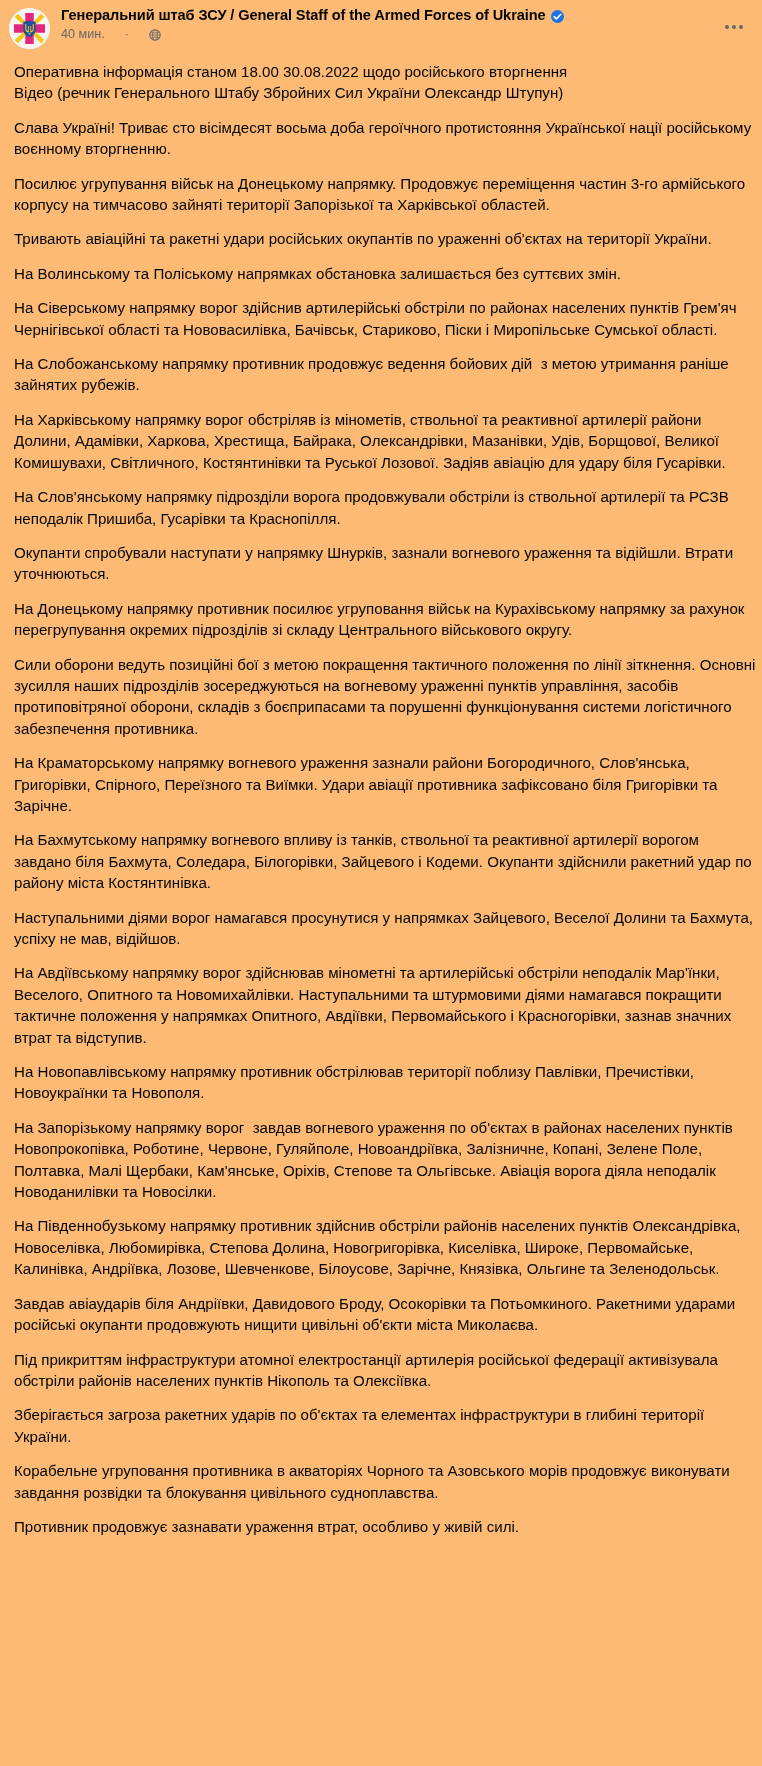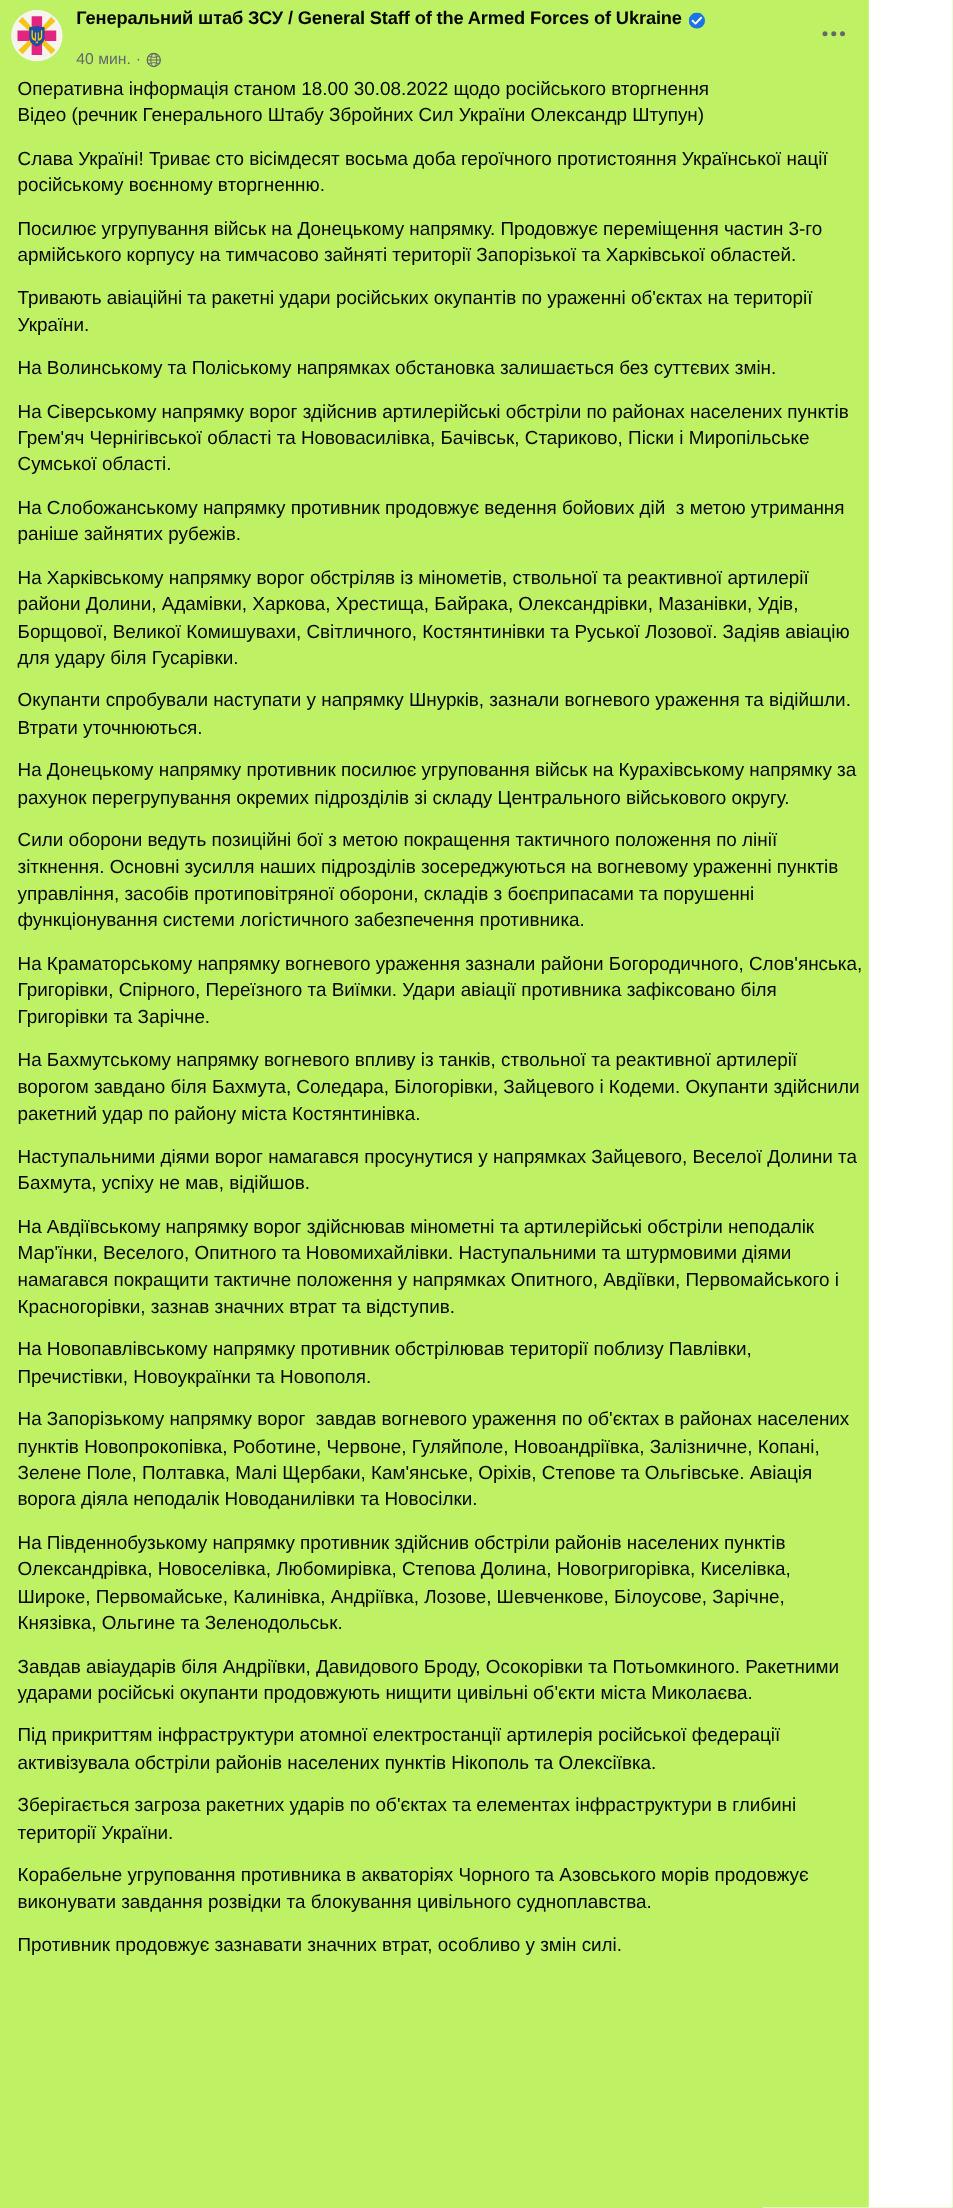--- a/index.html
+++ b/index.html
@@ -3,23 +3,23 @@
 <meta charset="utf-8">
 <style>
   * { box-sizing: border-box; margin: 0; padding: 0; }
   html, body {
     width: 762px;
     background: #ffffff;
     font-family: "Liberation Sans", sans-serif;
     -webkit-font-smoothing: antialiased;
   }
   .post {
-    width: 695px;
+    width: 762px;
     min-height: 1766px;
-    background: #bef264;
+    background: #fdba74;
     padding: 0;
     position: relative;
   }
 
   
   .post-header {
     display: flex;
     align-items: flex-start;
     padding: 7px 12px 0 9px;
     height: 56px;
@@ -61,23 +61,24 @@
     flex: 0 0 13px;
     display: inline-block;
     position: relative;
     top: 1px;
   }
   .verified svg { display: block; width: 13px; height: 13px; }
 
   .meta-row {
     display: flex;
     align-items: center;
-    margin-top: 16px;
+    margin-top: 3px;
     color: #65676b;
     font-size: 12.6px;
+    gap: 16px;
   }
   .meta-time { color: #65676b; }
   .meta-dot { margin: 0 4px; color: #65676b; }
   .globe-icon {
     width: 12px; height: 12px; display: inline-block;
     position: relative; top: 1px;
   }
   .globe-icon svg { display:block; width:12px; height:12px; }
 
   .menu-btn {
@@ -174,30 +175,31 @@
   <div class="post-body">
     <p class="para">Оперативна інформація станом 18.00 30.08.2022 щодо російського вторгнення
 Відео (речник Генерального Штабу Збройних Сил України Олександр Штупун)</p>
     <p class="para">Слава Україні! Триває сто вісімдесят восьма доба героїчного протистояння Української нації російському воєнному вторгненню.</p>
     <p class="para">Посилює угрупування військ на Донецькому напрямку. Продовжує переміщення частин 3-го армійського корпусу на тимчасово зайняті території Запорізької та Харківської областей.</p>
     <p class="para">Тривають авіаційні та ракетні удари російських окупантів по ураженні об'єктах на території України.</p>
     <p class="para">На Волинському та Поліському напрямках обстановка залишається без суттєвих змін.</p>
     <p class="para">На Сіверському напрямку ворог здійснив артилерійські обстріли по районах населених пунктів Грем'яч Чернігівської області та Нововасилівка, Бачівськ, Стариково, Піски і Миропільське Сумської області.</p>
     <p class="para">На Слобожанському напрямку противник продовжує ведення бойових дій  з метою утримання раніше зайнятих рубежів.</p>
     <p class="para">На Харківському напрямку ворог обстріляв із мінометів, ствольної та реактивної артилерії райони Долини, Адамівки, Харкова, Хрестища, Байрака, Олександрівки, Мазанівки, Удів, Борщової, Великої Комишувахи, Світличного, Костянтинівки та Руської Лозової. Задіяв авіацію для удару біля Гусарівки.</p>
+    <p class="para">На Слов'янському напрямку підрозділи ворога продовжували обстріли із ствольної артилерії та РСЗВ неподалік Пришиба, Гусарівки та Краснопілля.</p>
     <p class="para">Окупанти спробували наступати у напрямку Шнурків, зазнали вогневого ураження та відійшли. Втрати уточнюються.</p>
     <p class="para">На Донецькому напрямку противник посилює угруповання військ на Курахівському напрямку за рахунок перегрупування окремих підрозділів зі складу Центрального військового округу.</p>
     <p class="para">Сили оборони ведуть позиційні бої з метою покращення тактичного положення по лінії зіткнення. Основні зусилля наших підрозділів зосереджуються на вогневому ураженні пунктів управління, засобів протиповітряної оборони, складів з боєприпасами та порушенні функціонування системи логістичного забезпечення противника.</p>
     <p class="para">На Краматорському напрямку вогневого ураження зазнали райони Богородичного, Слов'янська, Григорівки, Спірного, Переїзного та Виїмки. Удари авіації противника зафіксовано біля Григорівки та Зарічне.</p>
     <p class="para">На Бахмутському напрямку вогневого впливу із танків, ствольної та реактивної артилерії ворогом завдано біля Бахмута, Соледара, Білогорівки, Зайцевого і Кодеми. Окупанти здійснили ракетний удар по району міста Костянтинівка.</p>
     <p class="para">Наступальними діями ворог намагався просунутися у напрямках Зайцевого, Веселої Долини та Бахмута, успіху не мав, відійшов.</p>
     <p class="para">На Авдіївському напрямку ворог здійснював мінометні та артилерійські обстріли неподалік Мар'їнки, Веселого, Опитного та Новомихайлівки. Наступальними та штурмовими діями намагався покращити тактичне положення у напрямках Опитного, Авдіївки, Первомайського і Красногорівки, зазнав значних втрат та відступив.</p>
     <p class="para">На Новопавлівському напрямку противник обстрілював території поблизу Павлівки, Пречистівки, Новоукраїнки та Новополя.</p>
     <p class="para">На Запорізькому напрямку ворог  завдав вогневого ураження по об'єктах в районах населених пунктів Новопрокопівка, Роботине, Червоне, Гуляйполе, Новоандріївка, Залізничне, Копані, Зелене Поле, Полтавка, Малі Щербаки, Кам'янське, Оріхів, Степове та Ольгівське. Авіація ворога діяла неподалік Новоданилівки та Новосілки.</p>
     <p class="para">На Південнобузькому напрямку противник здійснив обстріли районів населених пунктів Олександрівка, Новоселівка, Любомирівка, Степова Долина, Новогригорівка, Киселівка, Широке, Первомайське, Калинівка, Андріївка, Лозове, Шевченкове, Білоусове, Зарічне, Князівка, Ольгине та Зеленодольськ.</p>
     <p class="para">Завдав авіаударів біля Андріївки, Давидового Броду, Осокорівки та Потьомкиного. Ракетними ударами російські окупанти продовжують нищити цивільні об'єкти міста Миколаєва.</p>
     <p class="para">Під прикриттям інфраструктури атомної електростанції артилерія російської федерації активізувала обстріли районів населених пунктів Нікополь та Олексіївка.</p>
     <p class="para">Зберігається загроза ракетних ударів по об'єктах та елементах інфраструктури в глибині території України.</p>
     <p class="para">Корабельне угруповання противника в акваторіях Чорного та Азовського морів продовжує виконувати завдання розвідки та блокування цивільного судноплавства.</p>
-    <p class="para">Противник продовжує зазнавати значних втрат, особливо у змін силі.</p>
+    <p class="para">Противник продовжує зазнавати ураження втрат, особливо у живій силі.</p>
   </div>
 
 </div>
 
 </body></html>

